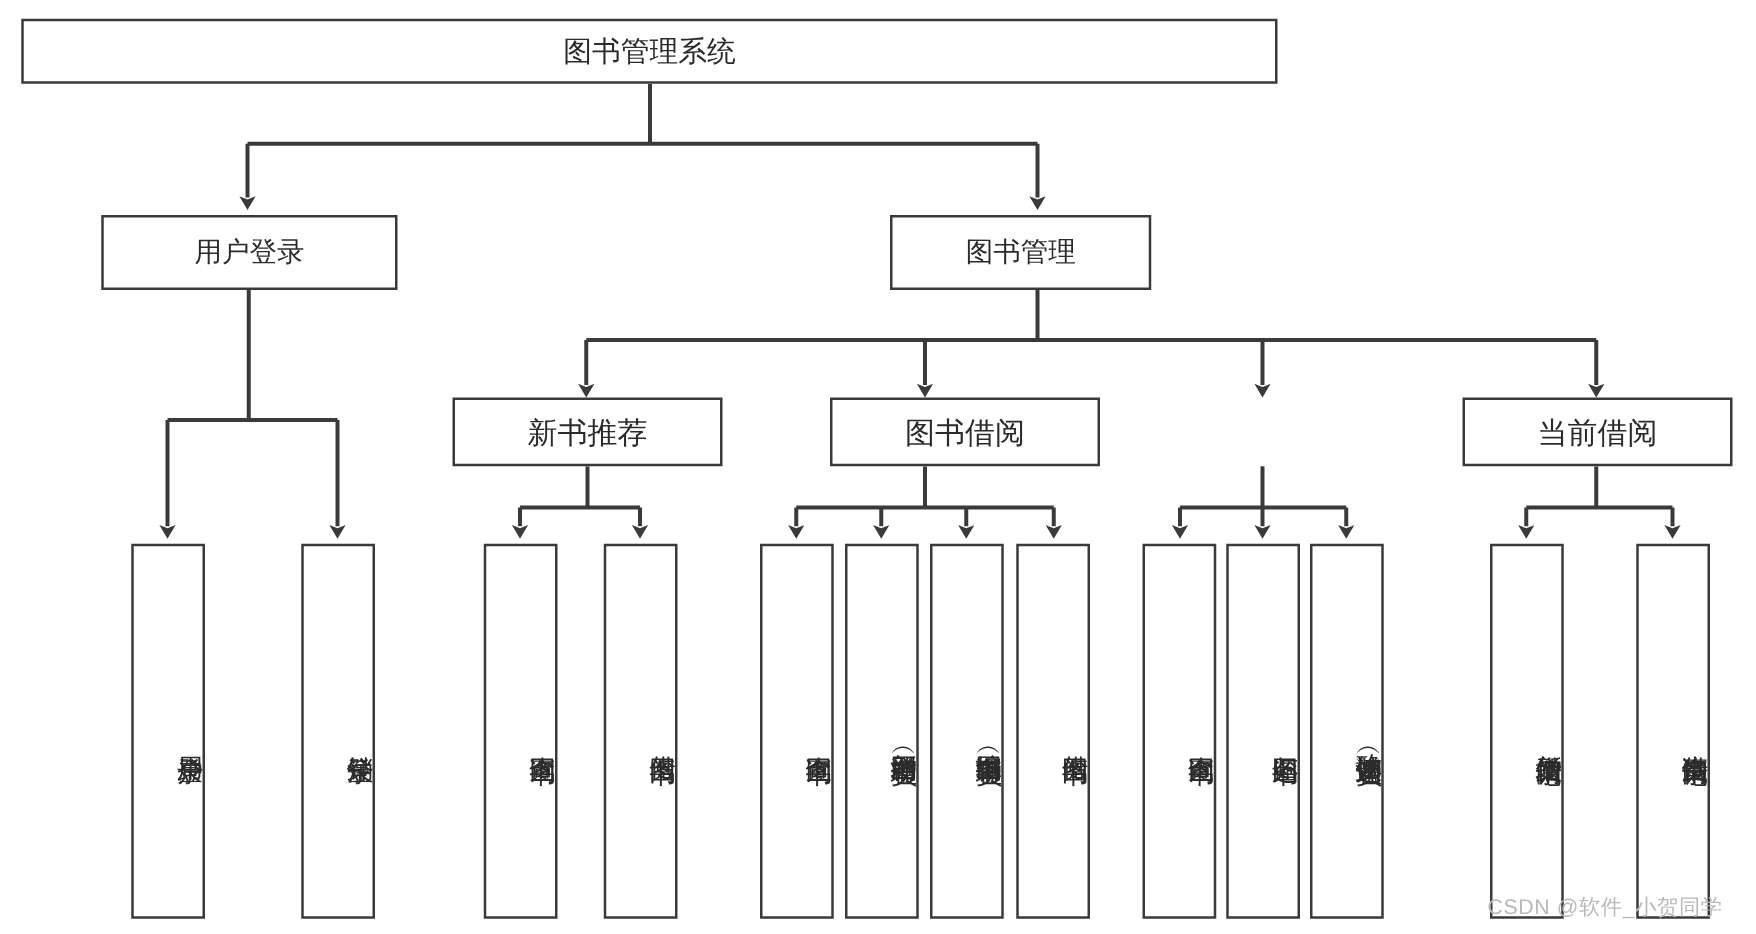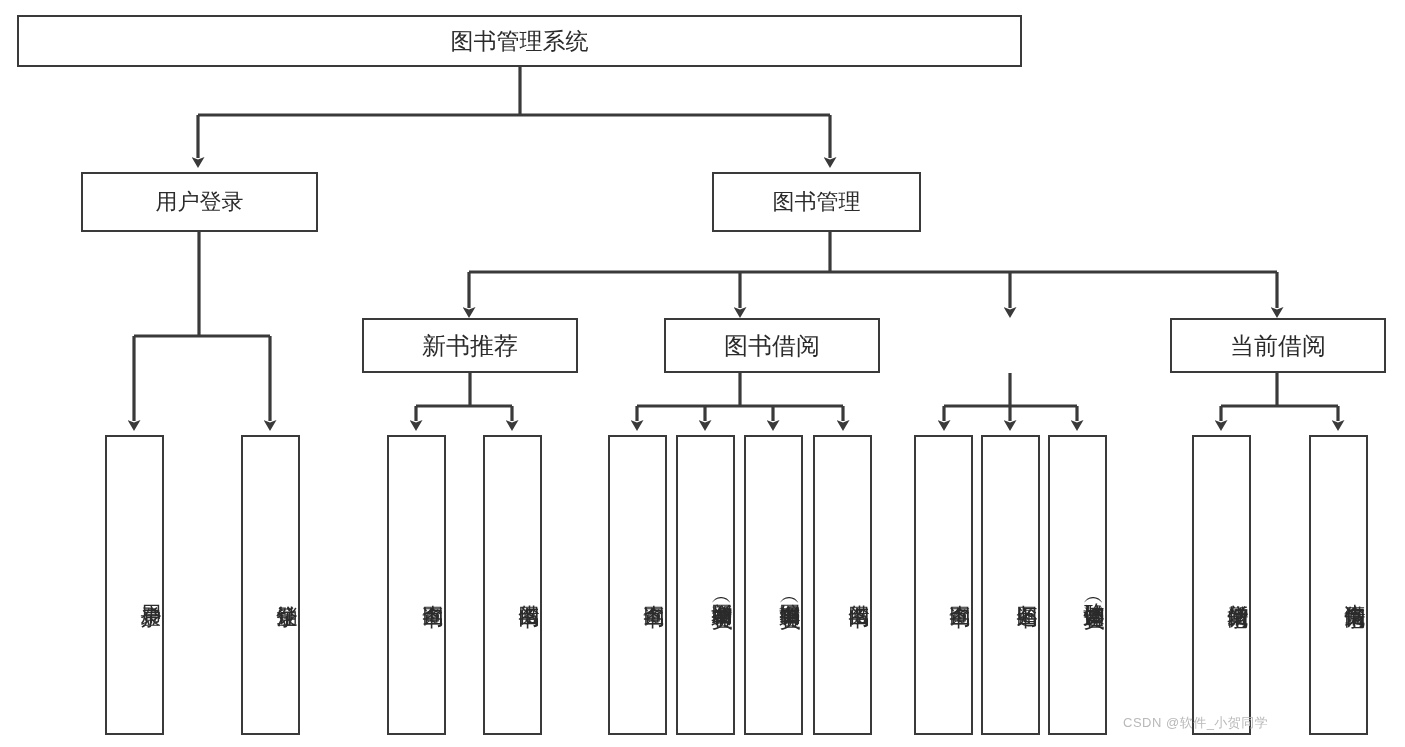--- a/index.html
+++ b/index.html
@@ -54,23 +54,23 @@
     line-height: 1.04;
     letter-spacing: 1px;
   }
   .node.leaf .lbl {
     writing-mode: vertical-rl;
     text-orientation: upright;
     white-space: normal;
   }
   .watermark {
     position: absolute;
-    left: 1123px;
+    left: 1190px;
     top: 714px;
-    font-size: 13px;
+    font-size: 17px;
     color: #b9b9b9;
     letter-spacing: 0.5px;
     white-space: nowrap;
   }
 </style>
 </head>
 <body>
 
 <div id="canvas">
 

